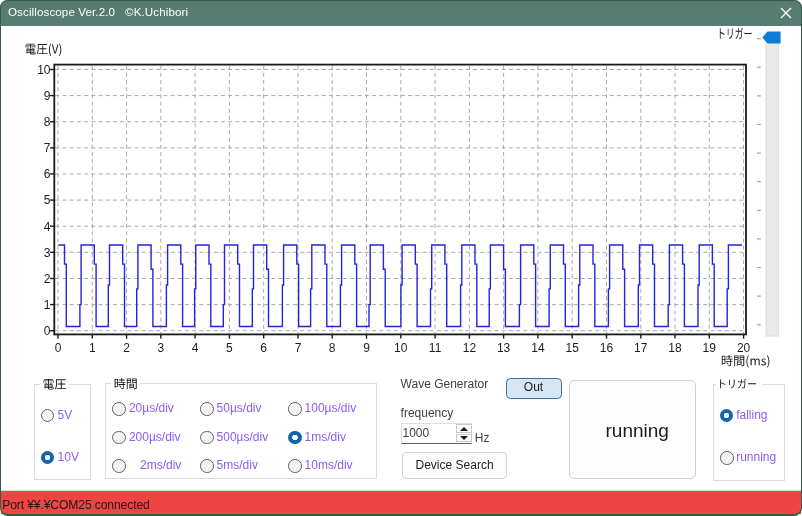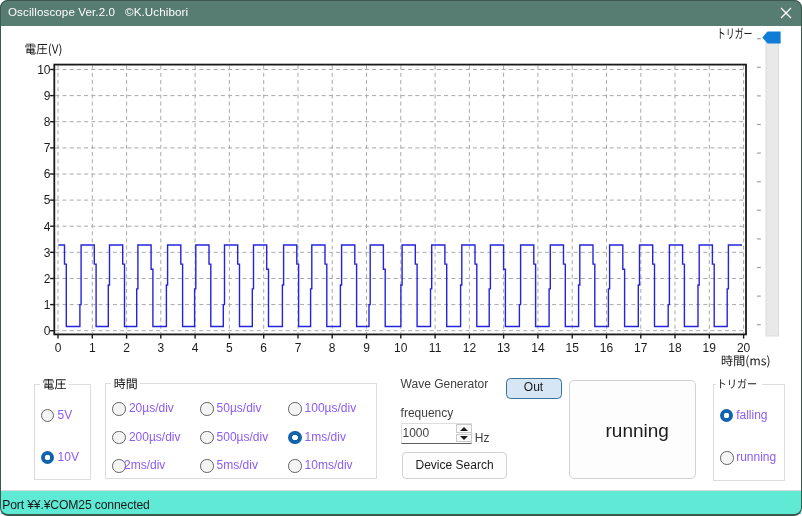--- a/index.html
+++ b/index.html
@@ -1,19 +1,19 @@
 <!DOCTYPE html>
 <html><head><meta charset="utf-8"><style>
 html,body{margin:0;padding:0;}
 body{width:802px;height:516px;position:relative;overflow:hidden;background:#fff;
   font-family:"Liberation Sans",sans-serif;-webkit-font-smoothing:antialiased;}
 .frame{position:absolute;inset:0;border:1.5px solid #3c594f;border-bottom-width:2.2px;border-radius:8px;z-index:50;pointer-events:none;}
 .tb{position:absolute;left:0;top:0;width:802px;height:25.5px;background:#577c72;border-radius:8px 8px 0 0;z-index:2;}
 .tb .t{position:absolute;left:8px;top:0;line-height:24.6px;font-size:11.6px;color:#fff;letter-spacing:0.1px;}
-.status{position:absolute;left:1px;right:1px;top:490px;height:23px;background:#5eead4;border-top:1px solid #d9d9d9;z-index:3;}
+.status{position:absolute;left:1px;right:1px;top:490px;height:23px;background:#ef4444;border-top:1px solid #d9d9d9;z-index:3;}
 .status span{position:absolute;left:1.2px;top:0;line-height:29px;font-size:12.2px;color:#1b1b1b;letter-spacing:-0.15px;}
 .gb{position:absolute;border:1px solid #dcdcdc;z-index:1;}
 .r,.rsel{position:absolute;width:13.6px;height:13.6px;border-radius:50%;box-sizing:border-box;z-index:2;}
 .r{background:#f4f4f4;border:1.3px solid #626262;}
 .rsel{background:radial-gradient(circle, #fff 0 2.6px, #1163ae 3px);}
 .rl{position:absolute;font-size:12px;color:#8b5cf6;line-height:13.4px;z-index:2;white-space:nowrap;}
 .lbl{position:absolute;font-size:12px;color:#404040;z-index:2;white-space:nowrap;}
 .btn{position:absolute;box-sizing:border-box;background:#fdfdfd;border:1px solid #d1d1d1;border-radius:4px;
   font-size:12px;color:#1b1b1b;text-align:center;z-index:2;}
 .chart{position:absolute;left:0;top:0;z-index:4;pointer-events:none;}
@@ -37,21 +37,21 @@
 <span class="rl" style="left:216.6px;top:402.2px">50µs/div</span>
 <span class="r" style="left:288.0px;top:402.2px"></span>
 <span class="rl" style="left:304.6px;top:402.2px">100µs/div</span>
 <span class="r" style="left:112.4px;top:430.9px"></span>
 <span class="rl" style="left:128.9px;top:430.9px">200µs/div</span>
 <span class="r" style="left:200.0px;top:430.9px"></span>
 <span class="rl" style="left:216.6px;top:430.9px">500µs/div</span>
 <span class="rsel" style="left:288.0px;top:430.9px"></span>
 <span class="rl" style="left:304.6px;top:430.9px">1ms/div</span>
 <span class="r" style="left:112.4px;top:459.0px"></span>
-<span class="rl" style="left:124px;top:459.0px">2ms/div</span>
+<span class="rl" style="left:140px;top:459.0px">2ms/div</span>
 <span class="r" style="left:200.0px;top:459.0px"></span>
 <span class="rl" style="left:216.6px;top:459.0px">5ms/div</span>
 <span class="r" style="left:288.0px;top:459.0px"></span>
 <span class="rl" style="left:304.6px;top:459.0px">10ms/div</span>
 <span class="rsel" style="left:719.7px;top:408.8px"></span>
 <span class="rl" style="left:736.2px;top:409.0px">falling</span>
 <span class="r" style="left:720.0px;top:451.0px"></span>
 <span class="rl" style="left:736.2px;top:451.2px">running</span>
 
 <span class="lbl" style="left:400.6px;top:377.3px">Wave Generator</span>

